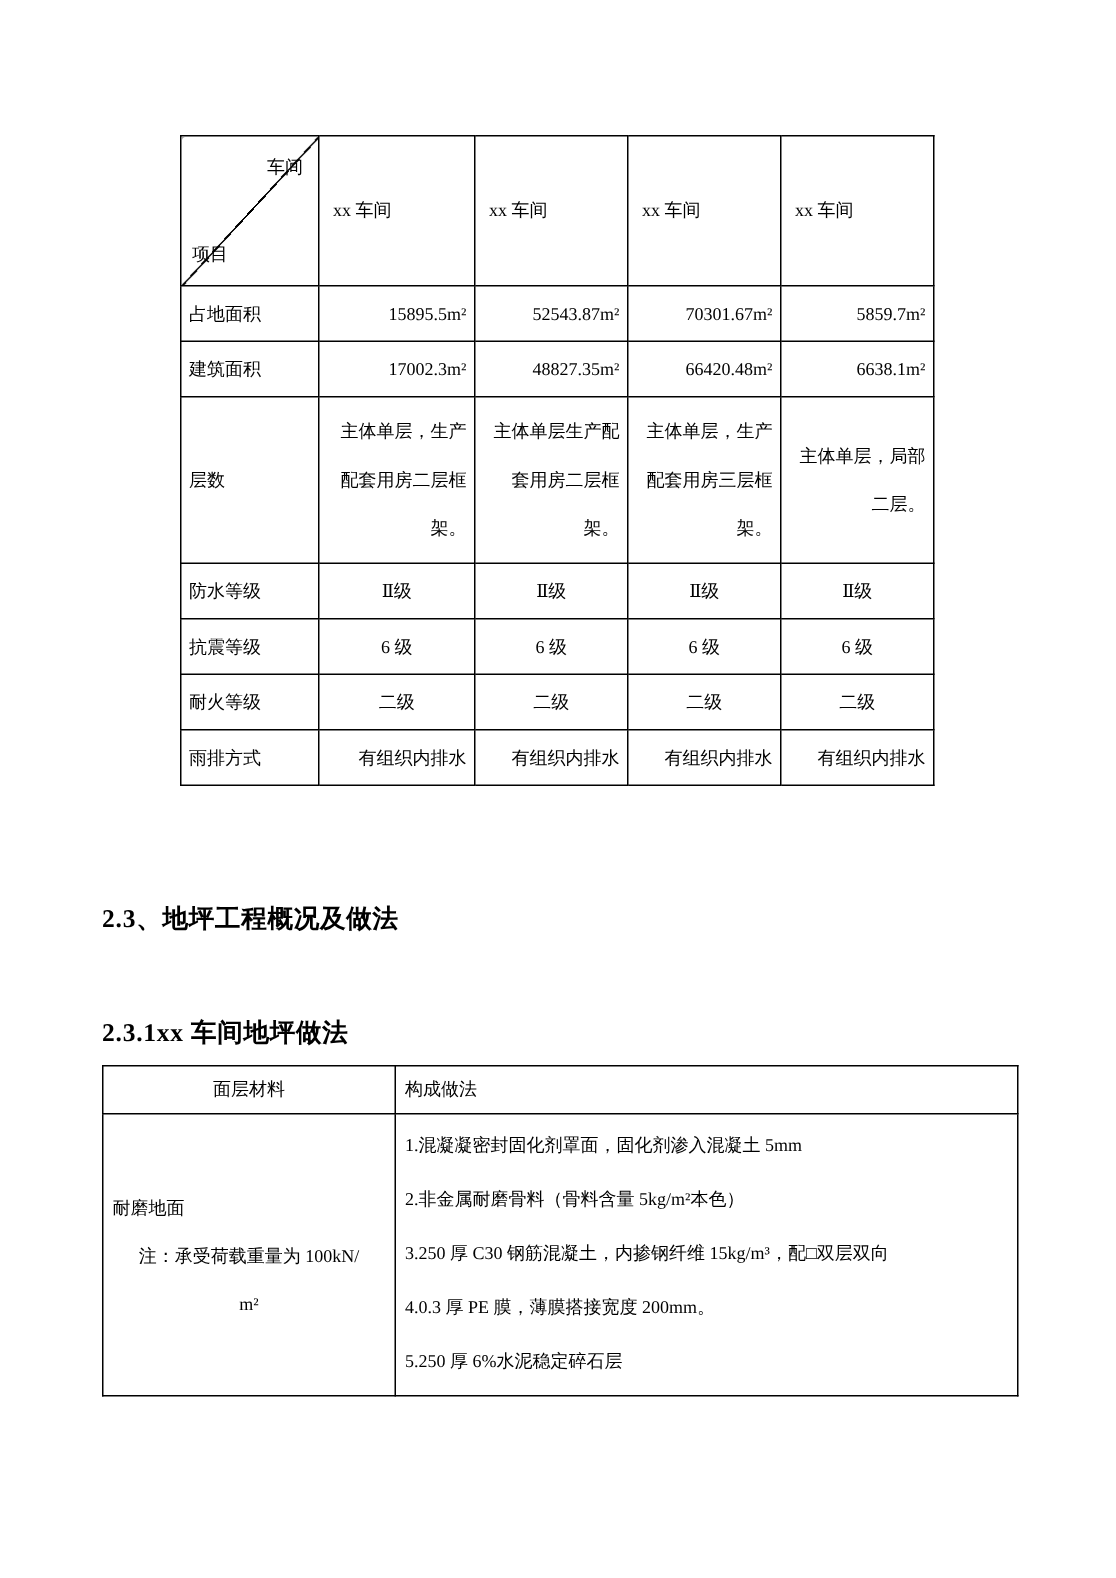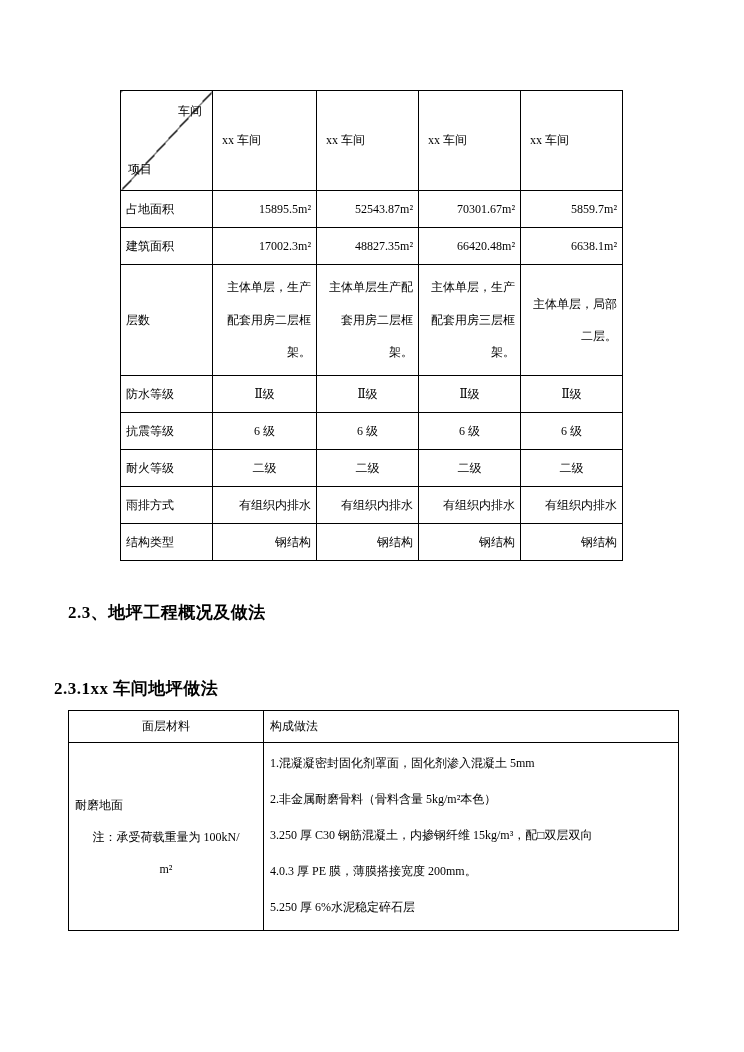--- a/index.html
+++ b/index.html
@@ -40,21 +40,21 @@
   }
   .diag-top { position:absolute; top:12px; right:10px; font-size:12px; }
   .diag-bottom { position:absolute; bottom:12px; left:7px; font-size:12px; }
 
   
   .heading-1 {
     position:absolute; left:68px; top:601px;
     font-size:17px; font-weight:bold; letter-spacing:0.5px;
   }
   .heading-2 {
-    position:absolute; left:54px; top:677px;
+    position:absolute; left:68px; top:677px;
     font-size:17px; font-weight:bold; letter-spacing:0.5px;
   }
 
   
   .floor-table { position:absolute; left:68px; top:710px; width:610px; }
   .floor-table td { padding:2px 6px; }
   .floor-header-row { height:32px; }
   .fh-material { text-align:center; vertical-align:middle; }
   .fh-method { text-align:left; vertical-align:middle; padding-left:57px; }
   .floor-body-row { height:188px; }
@@ -139,27 +139,20 @@
 
     <tr class="spec-row">
       <td class="row-label">雨排方式</td>
       <td class="c-left">有组织内排水</td>
       <td class="c-left">有组织内排水</td>
       <td class="c-left">有组织内排水</td>
       <td class="c-left">有组织内排水</td>
     </tr>
 
 
-    <tr class="spec-row">
-      <td class="row-label">结构类型</td>
-      <td class="c-left">钢结构</td>
-      <td class="c-left">钢结构</td>
-      <td class="c-left">钢结构</td>
-      <td class="c-left">钢结构</td>
-    </tr>
   </tbody>
     </table>
 
   <div class="heading-1">2.3、地坪工程概况及做法</div>
   <div class="heading-2">2.3.1xx 车间地坪做法</div>
 
   <table class="floor-table">
     <colgroup>
       <col style="width:195px">
         <col style="width:415px">

